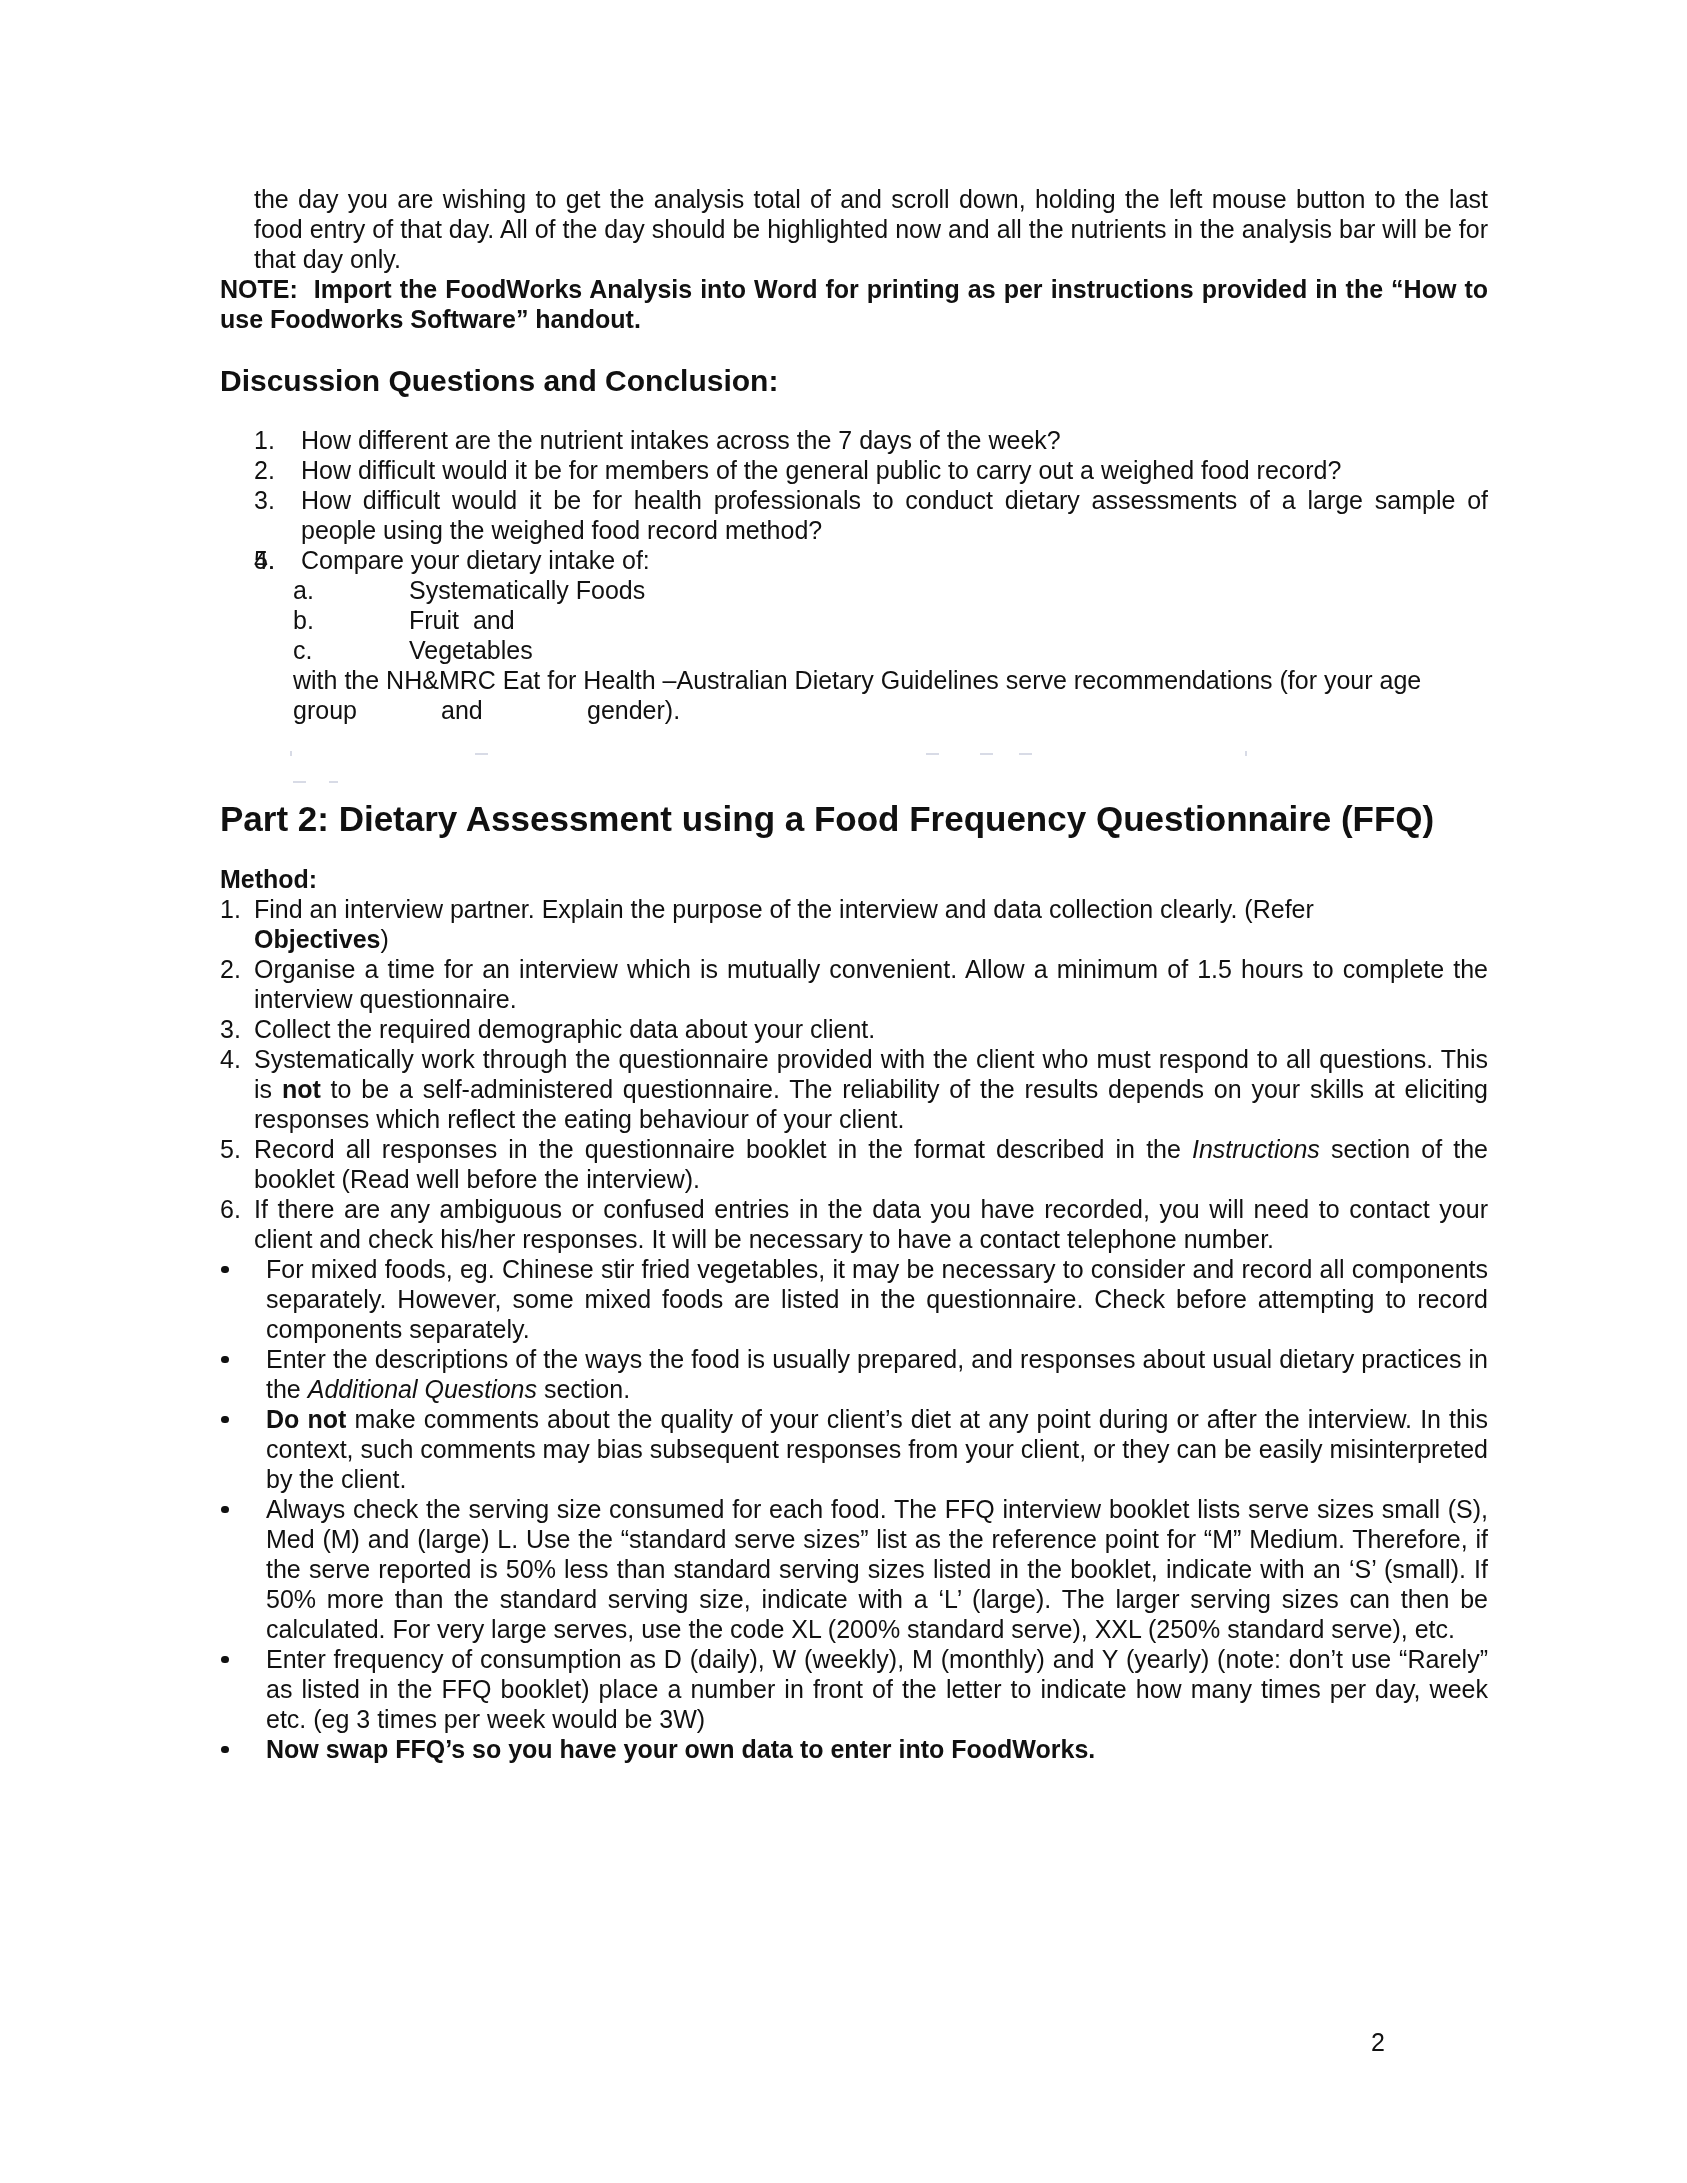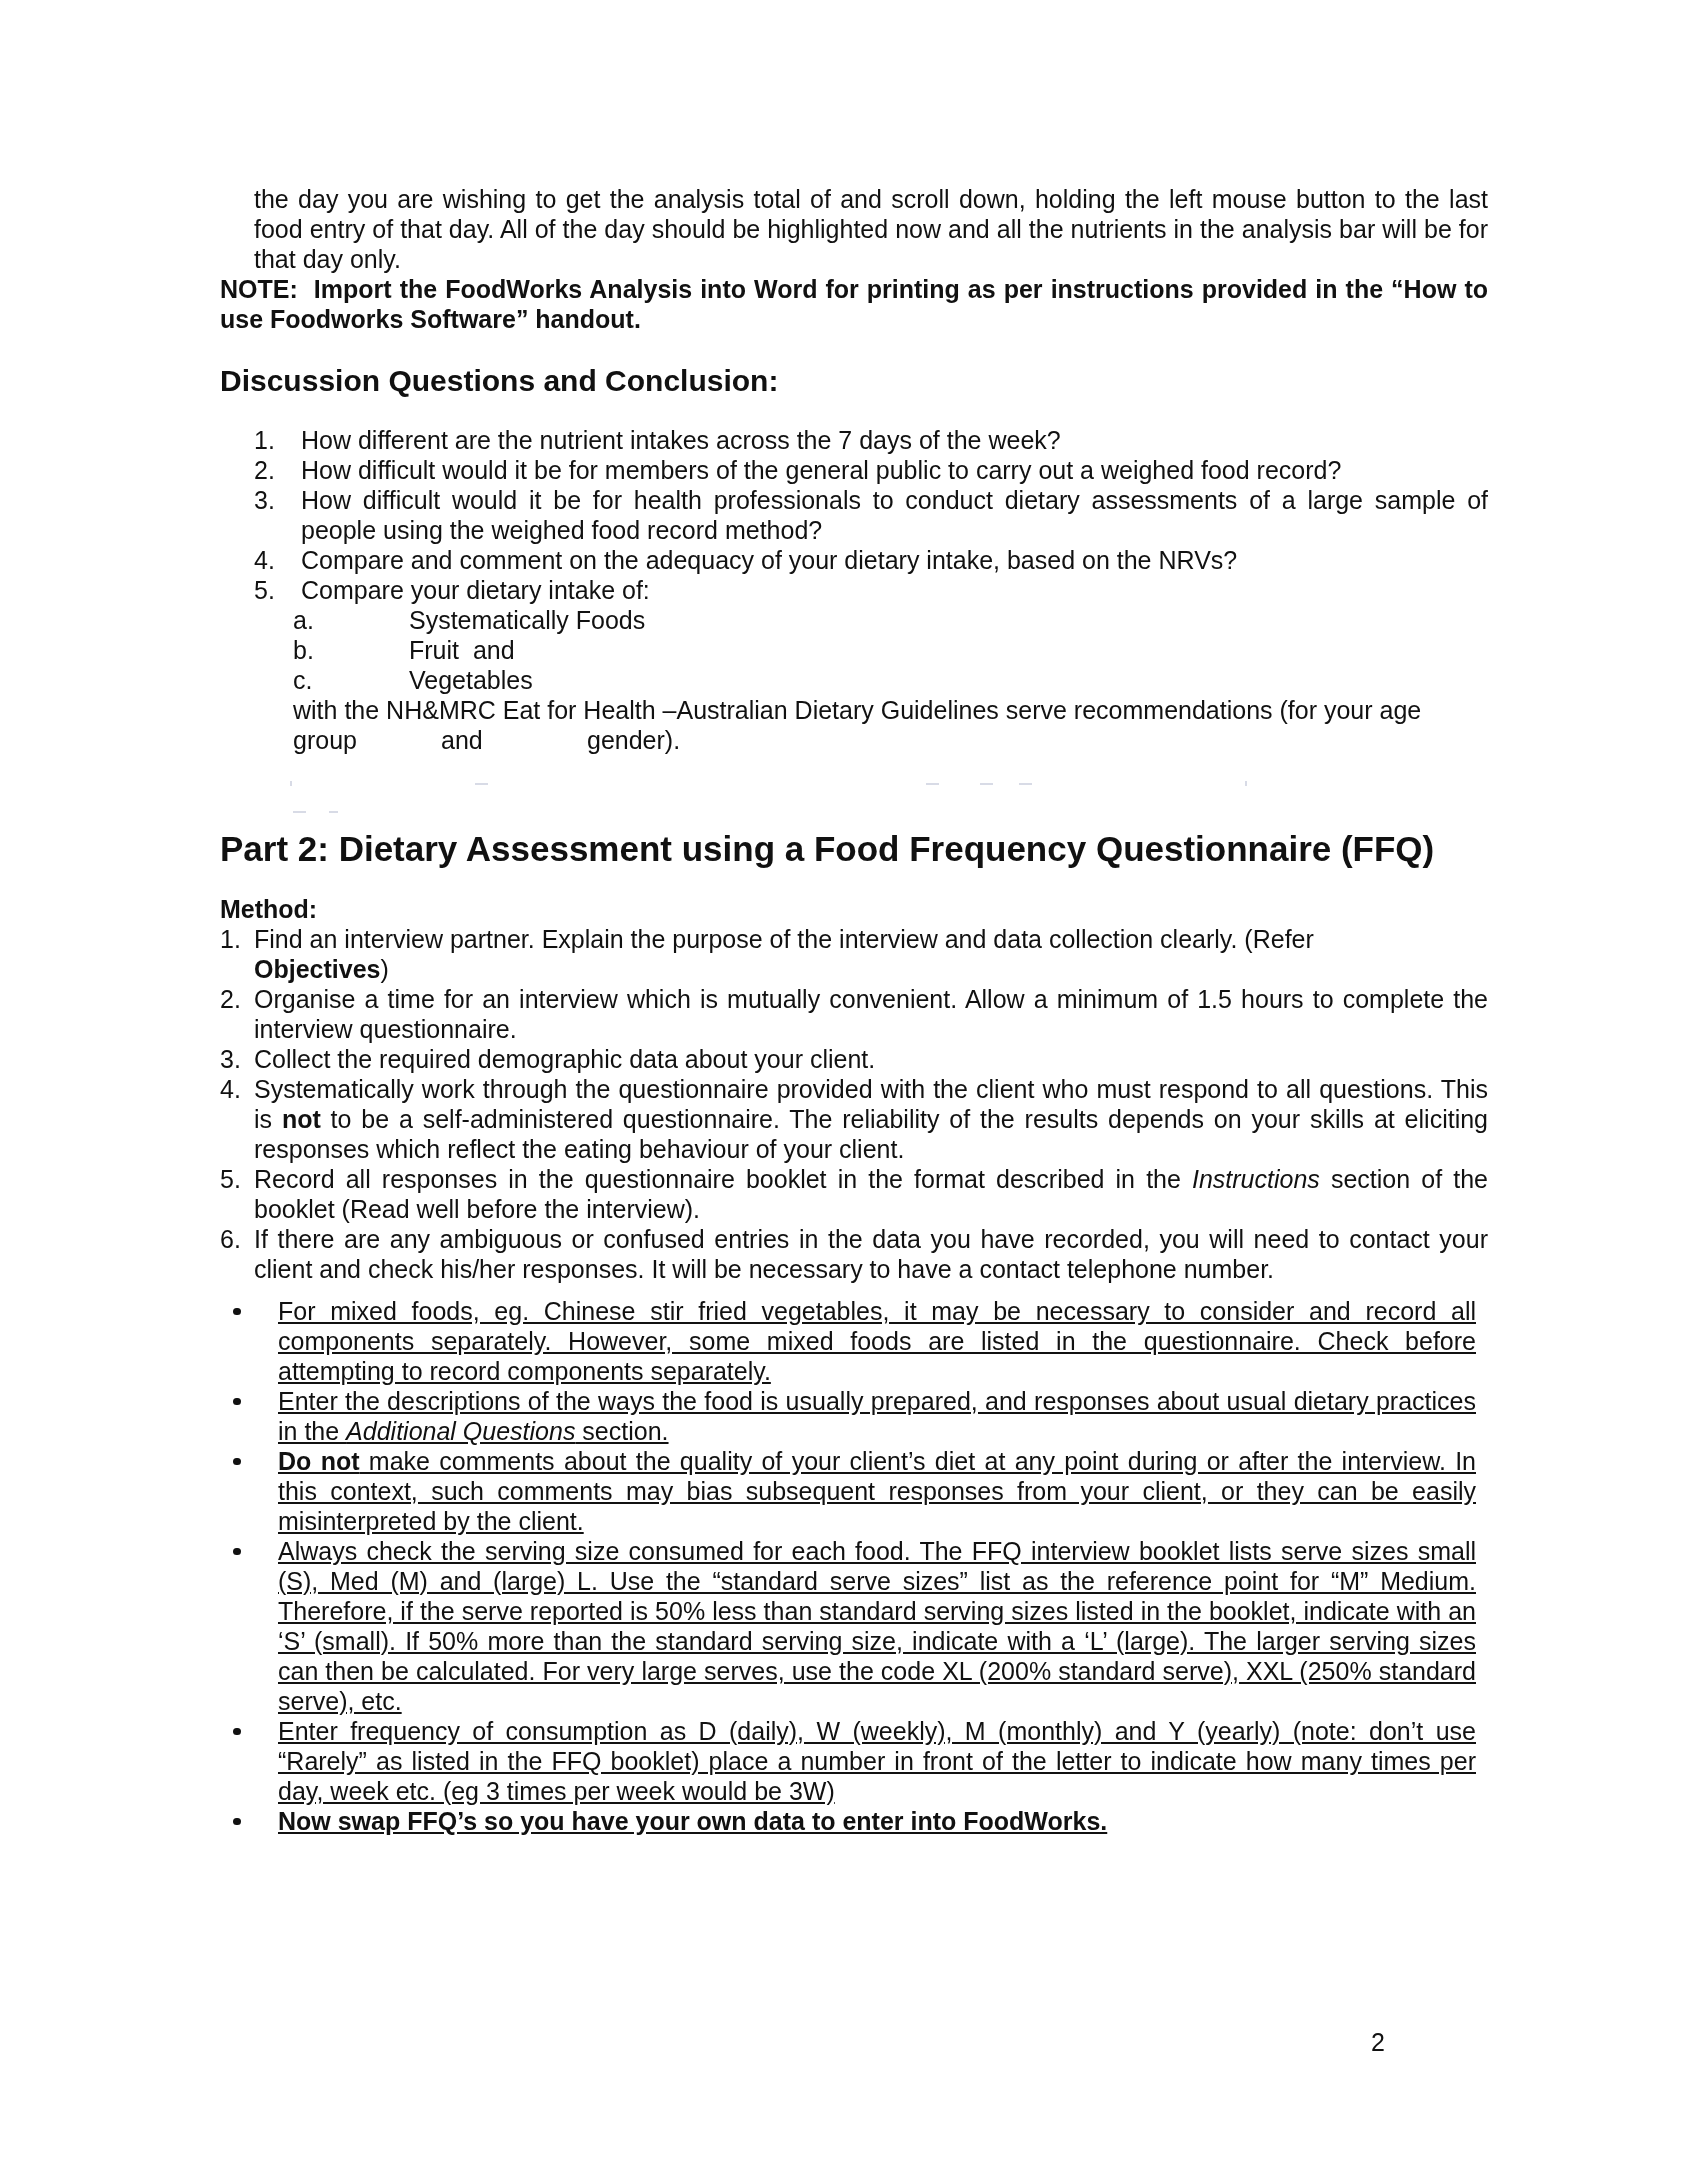--- a/index.html
+++ b/index.html
@@ -52,21 +52,21 @@
     line-height: 41px;
     margin: 0 0 0 0;
     font-weight: bold;
   }
   .method-title { font-weight: bold; margin-top: 25px; }
   ol.method { list-style: none; margin: 0; padding: 0; }
   ol.method > li { position: relative; padding-left: 34px; }
   ol.method > li .num { position: absolute; left: 0; top: 0; }
 
   .points-title { font-weight: bold; margin-top: 28px; }
-  ul.points { list-style: none; margin: 12px; padding: 0; text-decoration: underline; }
+  ul.points { list-style: none; margin: 0; padding: 0; }
   ul.points > li { position: relative; padding-left: 46px; }
   ul.points > li .bullet {
     position: absolute; left: 1.3px; top: 12px;
     width: 7.3px; height: 7.3px; border-radius: 50%; background: #111;
   }
 
   .page-number {
     position: absolute;
     left: 1371px;
     top: 2028px;
@@ -82,21 +82,21 @@
   <div class="cont-para justify">the day you are wishing to get the analysis total of and scroll down, holding the left mouse button to the last food entry of that day.  All of the day should be highlighted now and all the nutrients in the analysis bar will be for that day only.</div>
   <div class="note justify">
     <span>NOTE:</span>&nbsp;&nbsp;<span>Import the FoodWorks Analysis into Word for printing as per instructions provided in the “How to use Foodworks Software” handout.</span>
   </div>
 
   <h2 class="disc">Discussion Questions and Conclusion:</h2>
   <ol class="dq">
     <li><span class="num">1.</span><span>How different are the nutrient intakes across the 7 days of the week?</span></li>
     <li><span class="num">2.</span><span>How difficult would it be for members of the general public to carry out a weighed food record?</span></li>
     <li class="justify"><span class="num">3.</span><span>How difficult would it be for health professionals to conduct dietary assessments of a large sample of people using the weighed food record method?</span></li>
-    <li><span class="num">4.</span><span>Compare and comment on the adequacy of your dietary intake, based on the NRVs?</span></li>
+    <li><span class="num">4.</span></li>
     <li><span class="num">5.</span><span>Compare your dietary intake of:</span>
       <div class="sub">
         <div class="sub-item"><span class="letter">a.</span><span>Systematically Foods</span></div>
         <div class="sub-item"><span class="letter">b.</span><span style="white-space:pre">Fruit  and</span></div>
         <div class="sub-item"><span class="letter">c.</span><span>Vegetables</span></div>
         <div>
           <div>with the NH&amp;MRC Eat for Health –Australian Dietary Guidelines serve recommendations (for your age</div>
           <div>
             <span class="gap-word" style="width:148px">group</span><span class="gap-word" style="width:146px">and</span><span class="gap-word">gender).</span>
           </div>

